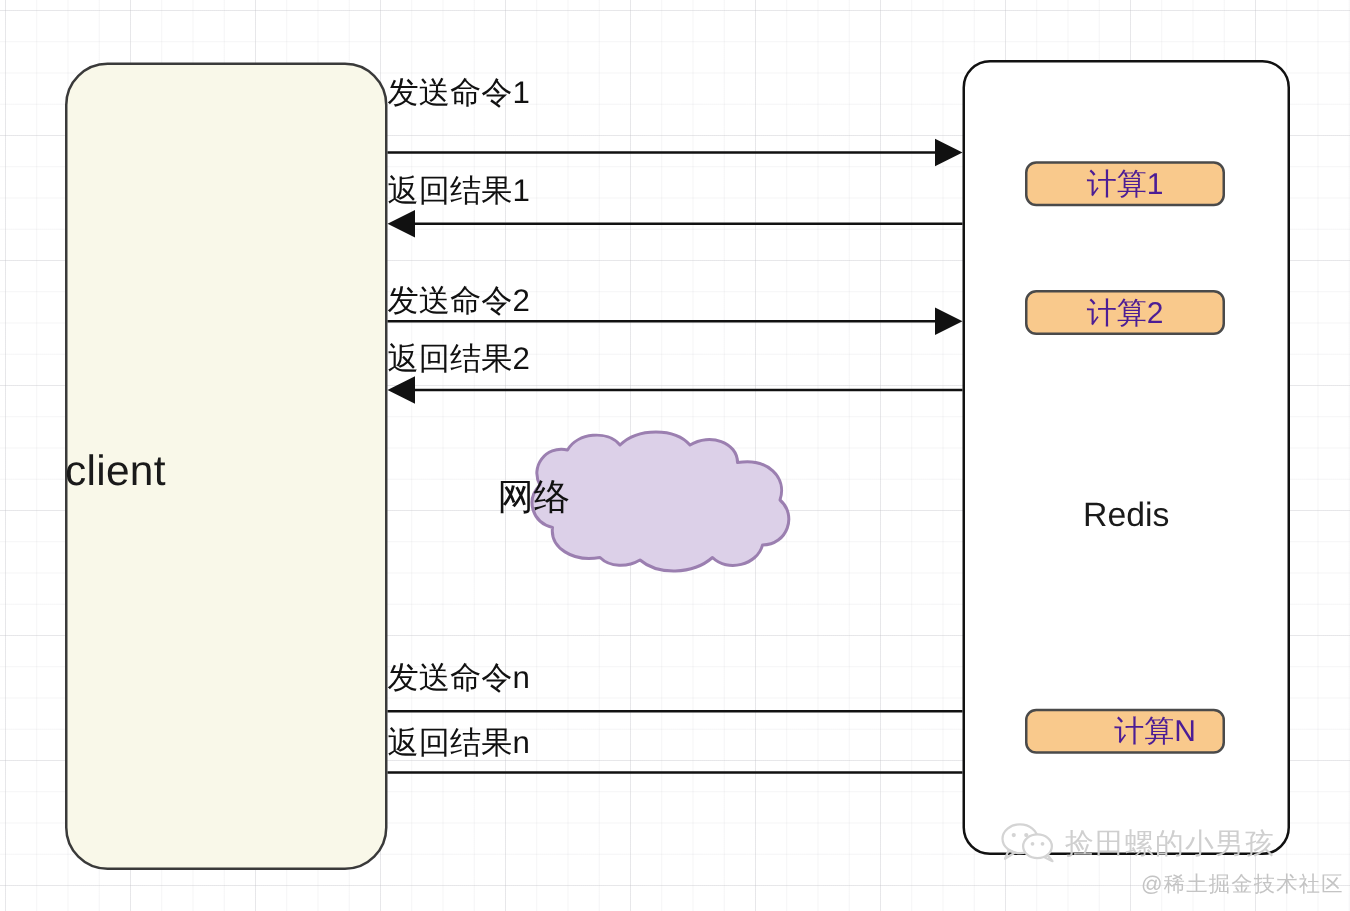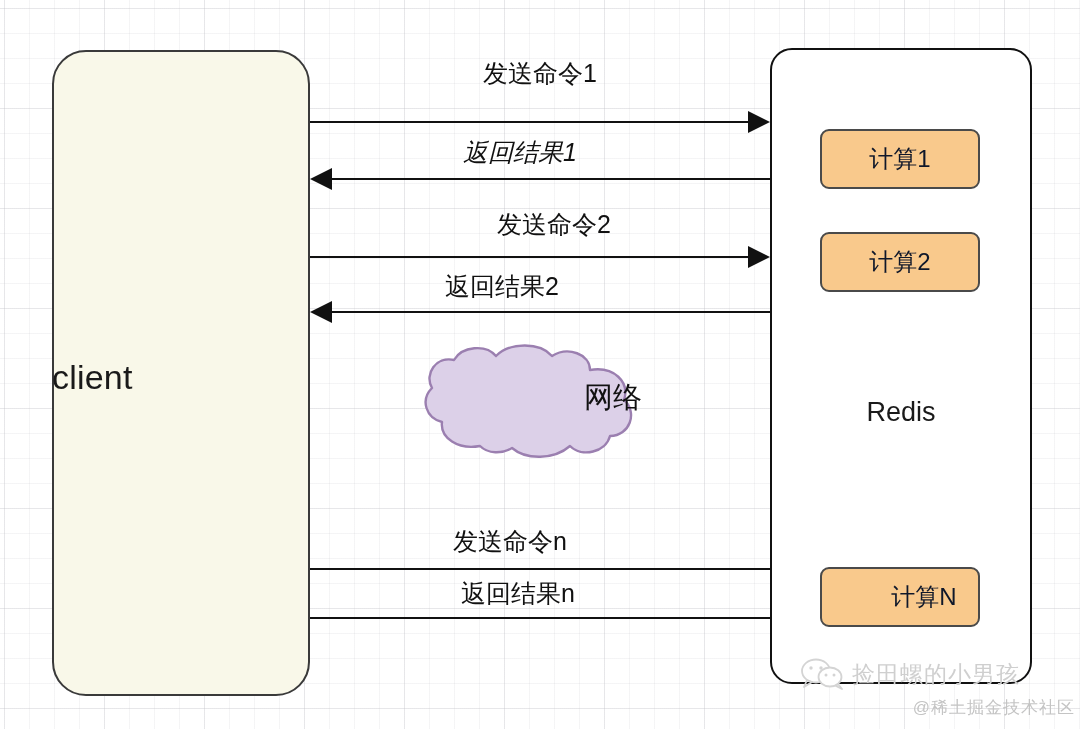--- a/index.html
+++ b/index.html
@@ -69,47 +69,47 @@
     text-align: center;
     font-size: 27px;
     color: #1a1a1a;
   }
 
   
   .compute-chip {
     position: absolute;
     left: 820px;
     width: 160px;
-    height: 60px;
+    height: 36px;
     box-sizing: border-box;
     background: #f9c98c;
     border: 2px solid #4a4a4a;
     border-radius: 9px;
     display: flex;
     align-items: center;
     justify-content: center;
     font-size: 24px;
-    color: #0f172a;
+    color: #4c1d95;
   }
   .chip-1 { top: 129px; }
   .chip-2 { top: 232px; }
   .chip-n { top: 567px; padding-left: 48px; }
 
   
   .msg-line {
     position: absolute;
     height: 0;
     border-top: 2.6px solid #111111;
   }
   .msg-label {
     position: absolute;
     font-size: 25px;
     color: #111111;
     white-space: nowrap;
-    text-align: center;
+    text-align: left;
   }
   .arrow-head {
     position: absolute;
     width: 0;
     height: 0;
   }
   .arrow-right {
     border-top: 11px solid transparent;
     border-bottom: 11px solid transparent;
     border-left: 22px solid #111111;
@@ -123,24 +123,24 @@
   
   .cloud-wrap {
     position: absolute;
     left: 418px;
     top: 342px;
     width: 224px;
     height: 118px;
   }
   .cloud-text {
     position: absolute;
-    left: 418px;
+    left: 398px;
     top: 378px;
     width: 224px;
-    text-align: right;
+    text-align: left;
     font-size: 29px;
     color: #111111;
   }
 
   
   .watermark {
     position: absolute;
     left: 800px;
     top: 658px;
     width: 275px;
@@ -176,25 +176,25 @@
   <div class="redis-label">Redis</div>
 
   <div class="compute-chip chip-1">计算1</div>
   <div class="compute-chip chip-2">计算2</div>
   <div class="compute-chip chip-n">计算N</div>
 
   <div class="msg-label" style="left:310px; top:57px; width:460px;">发送命令1</div>
   <div class="msg-line" style="left:310px; top:121px; width:452px;"></div>
   <div class="arrow-head arrow-right" style="left:748px; top:111px;"></div>
 
-  <div class="msg-label" style="left:310px; top:136px; width:420px;font-style:italic;">返回结果1</div>
+  <div class="msg-label" style="left:310px; top:136px; width:420px;">返回结果1</div>
   <div class="msg-line" style="left:332px; top:178px; width:438px;"></div>
   <div class="arrow-head arrow-left" style="left:310px; top:168px;"></div>
 
-  <div class="msg-label" style="left:310px; top:208px; width:488px;">发送命令2</div>
+  <div class="msg-label" style="left:310px; top:224px; width:488px;">发送命令2</div>
   <div class="msg-line" style="left:310px; top:256px; width:452px;"></div>
   <div class="arrow-head arrow-right" style="left:748px; top:246px;"></div>
 
   <div class="msg-label" style="left:310px; top:270px; width:384px;">返回结果2</div>
   <div class="msg-line" style="left:332px; top:311px; width:438px;"></div>
   <div class="arrow-head arrow-left" style="left:310px; top:301px;"></div>
 
   <div class="msg-label" style="left:310px; top:525px; width:400px;">发送命令n</div>
   <div class="msg-line" style="left:310px; top:568px; width:460px;"></div>
 

